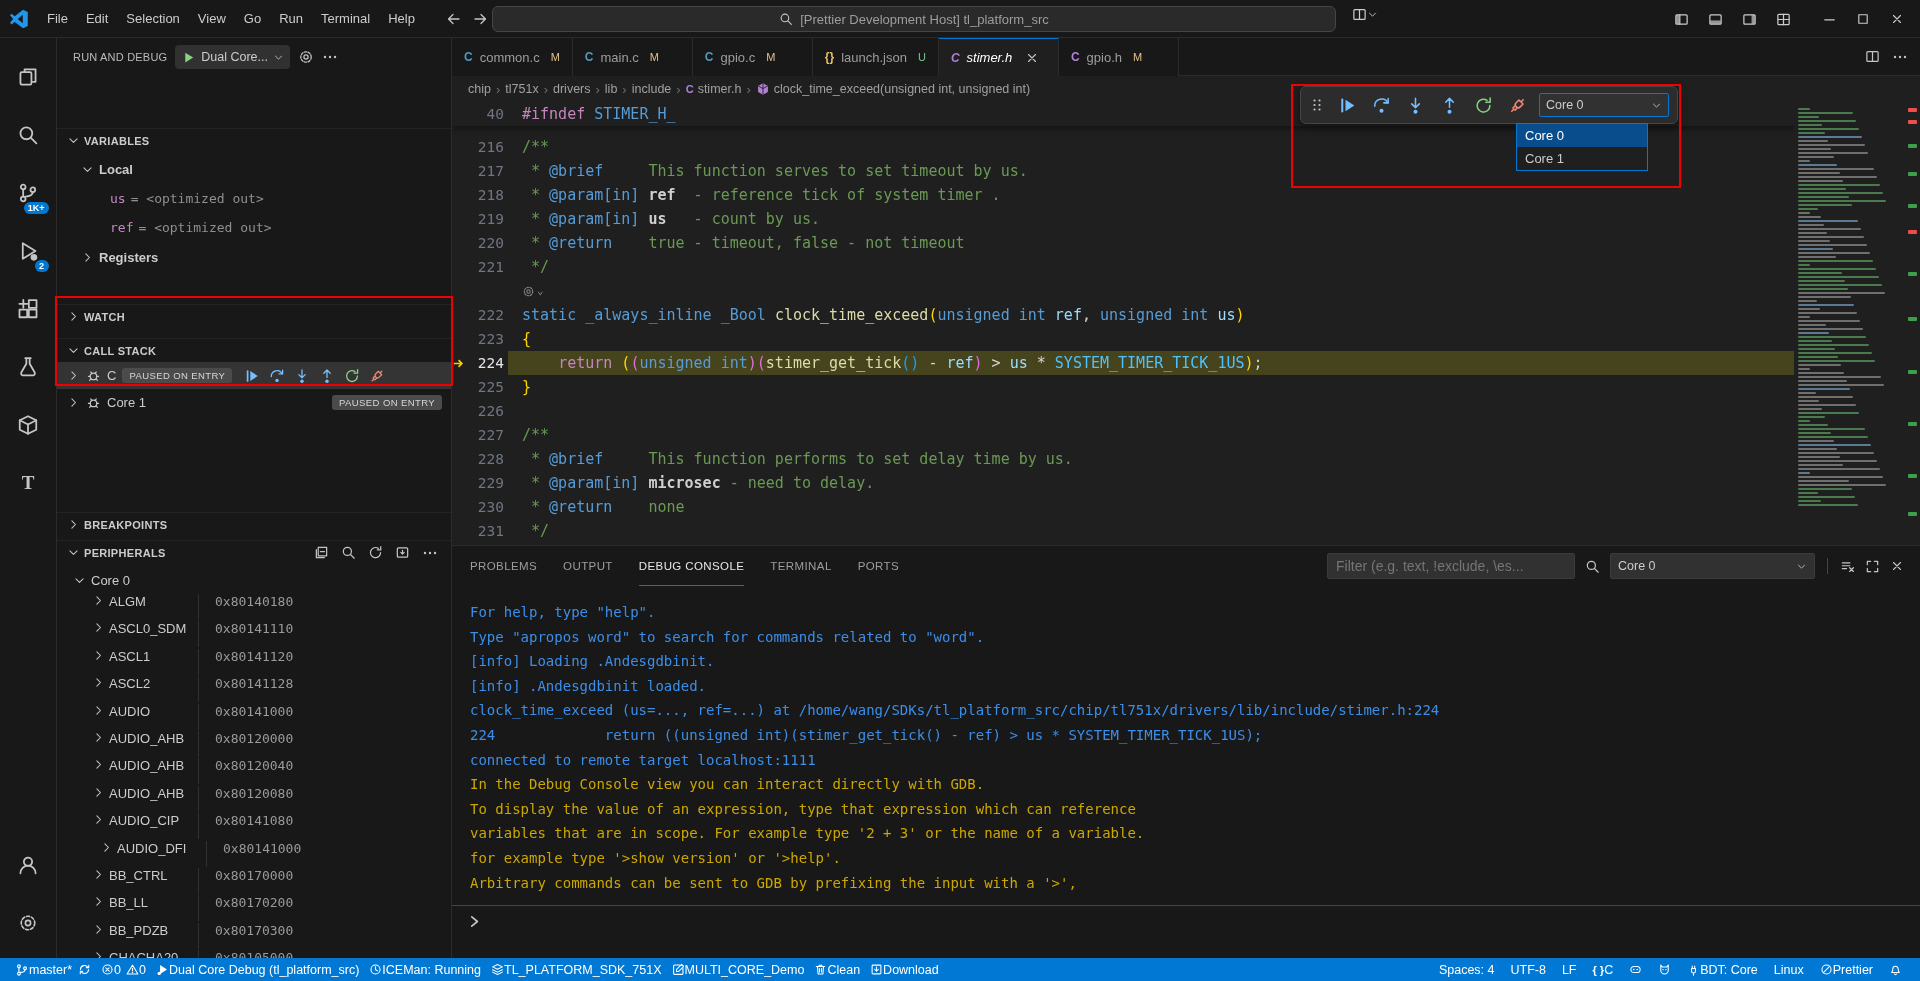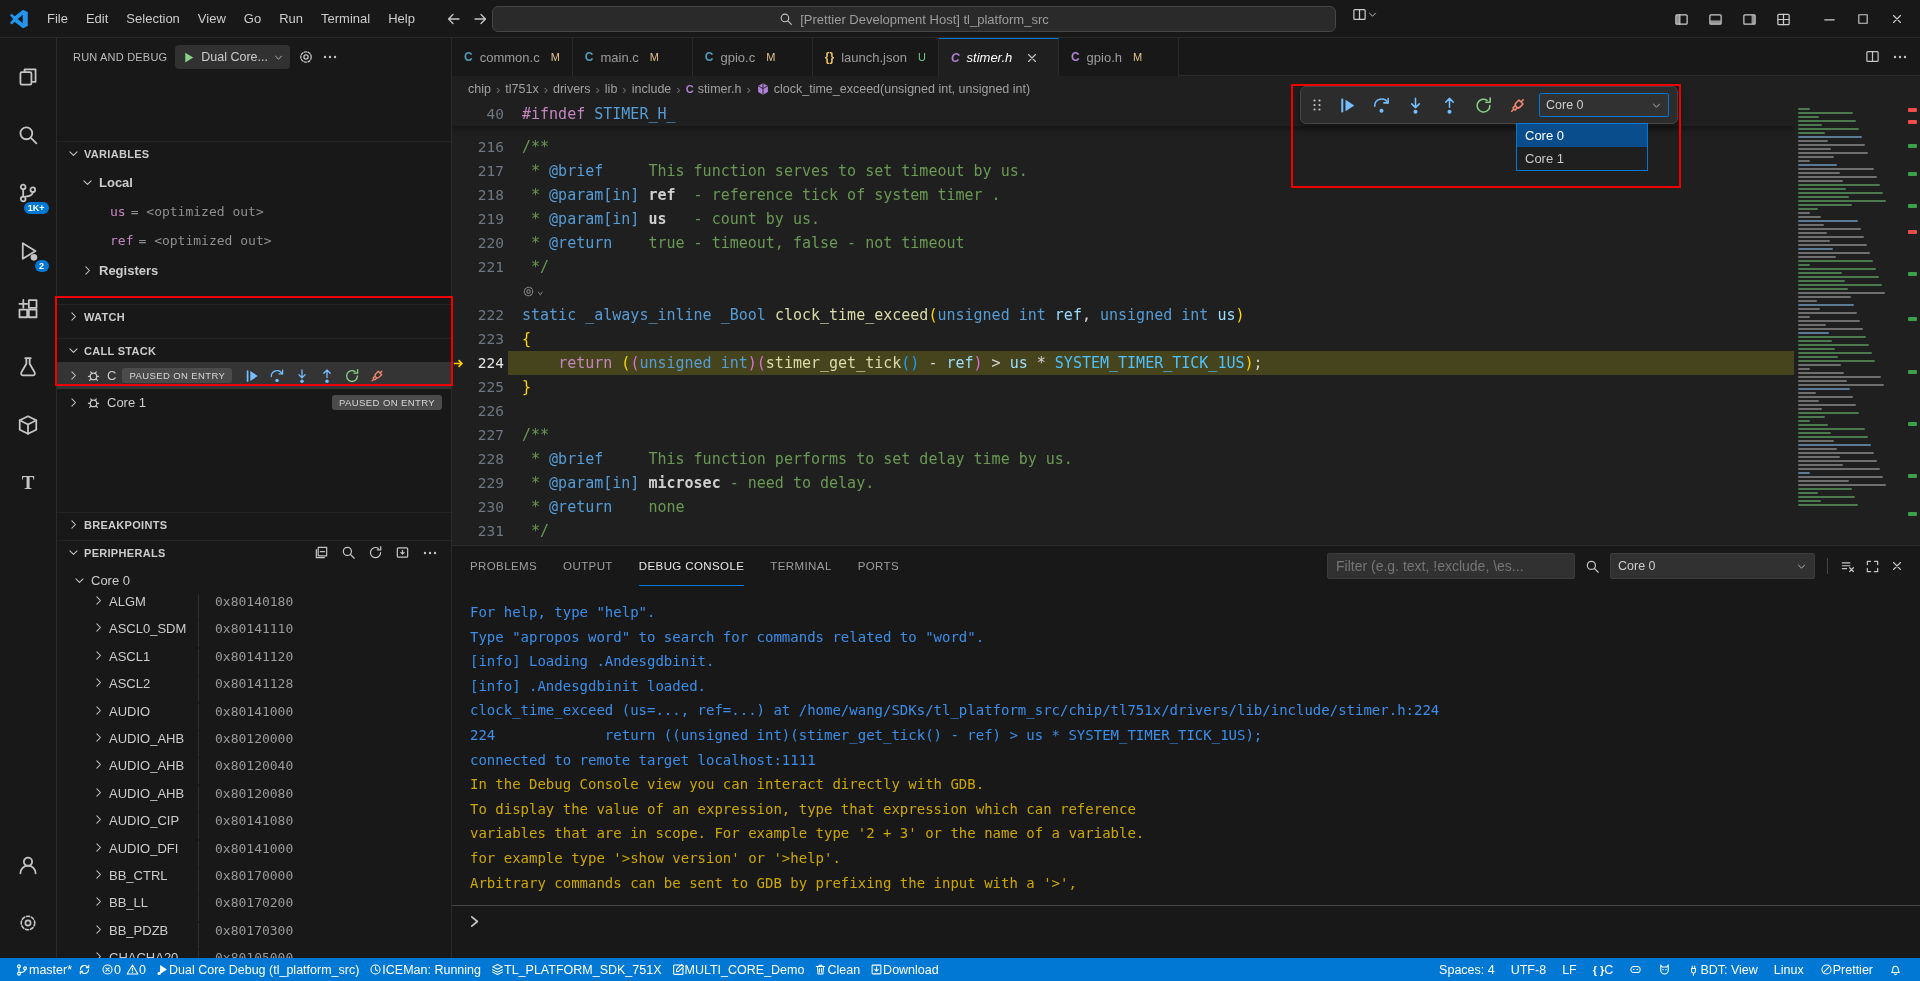--- a/index.html
+++ b/index.html
@@ -308,21 +308,21 @@
       </span>
     <span class="ic">
         <svg width="16" height="16" viewBox="0 0 16 16" fill="none" stroke="currentColor" stroke-width="1.3" stroke-linecap="round" stroke-linejoin="round">
           <circle cx="3" cy="8" r="1.2" fill="currentColor" stroke="none"></circle>
           <circle cx="8" cy="8" r="1.2" fill="currentColor" stroke="none"></circle>
           <circle cx="13" cy="8" r="1.2" fill="currentColor" stroke="none"></circle>
         </svg>
       </span>
   </div>
   <div id="sb-body" style="position: relative; height: 880px;">
-      <div class="sect" style="top: 65px;">
+      <div class="sect" style="top: 52px;">
         <div class="sect-head">
           <span class="ic">
             <svg width="13" height="13" viewBox="0 0 16 16" fill="none" stroke="currentColor" stroke-width="1.3" stroke-linecap="round" stroke-linejoin="round">
               <path d="M3.6 6L8 10.4 12.4 6"></path>
             </svg>
           </span>
           <span>VARIABLES</span>
         </div>
         <div class="tree-row" style="padding-left: 24px; margin-top: 6px;">
           <span class="ic">
@@ -583,21 +583,21 @@
       <div class="periph-row" style="top: 737.2px; left: 0px; width: 395px;">
         <span class="ic" style="margin-left: 35px;">
           <svg width="13" height="13" viewBox="0 0 16 16" fill="none" stroke="currentColor" stroke-width="1.3" stroke-linecap="round" stroke-linejoin="round">
             <path d="M6 3.6L10.4 8 6 12.4"></path>
           </svg>
         </span>
         <span class="periph-name" style="margin-left: 4px;">AUDIO_CIP</span>
         <span class="periph-divider"></span>
         <span class="periph-addr">0x80141080</span>
       </div>
-      <div class="periph-row" style="top: 764.6px; left: 0px; width: 395px;">
+      <div class="periph-row" style="top: 764.6px; left: 8px; width: 395px;">
         <span class="ic" style="margin-left: 35px;">
           <svg width="13" height="13" viewBox="0 0 16 16" fill="none" stroke="currentColor" stroke-width="1.3" stroke-linecap="round" stroke-linejoin="round">
             <path d="M6 3.6L10.4 8 6 12.4"></path>
           </svg>
         </span>
         <span class="periph-name" style="margin-left: 4px;">AUDIO_DFI</span>
         <span class="periph-divider"></span>
         <span class="periph-addr">0x80141000</span>
       </div>
       <div class="periph-row" style="top: 792px; left: 0px; width: 395px;">
@@ -1192,21 +1192,21 @@
             <circle cx="9.8" cy="8.2" r=".8" fill="currentColor" stroke="none"></circle>
           </svg>
         </span>
       </div>
       <div class="sb-item" style="padding: 0px 8px;">
         <span class="ic">
           <svg width="13" height="13" viewBox="0 0 16 16" fill="none" stroke="currentColor" stroke-width="1.3" stroke-linecap="round" stroke-linejoin="round">
             <path d="M8 15v-2.6M5.6 6.8h4.8v3.2a2.4 2.4 0 0 1-4.8 0zM6.5 6.8V3.6M9.5 6.8V3.6"></path>
           </svg>
         </span>
-        <span>BDT: View</span>
+        <span>BDT: Core</span>
       </div>
       <div class="sb-item" style="padding: 0px 8px;">
         <span>Linux</span>
       </div>
       <div class="sb-item" style="padding: 0px 8px;">
         <span class="ic">
           <svg width="13" height="13" viewBox="0 0 16 16" fill="none" stroke="currentColor" stroke-width="1.3" stroke-linecap="round" stroke-linejoin="round">
             <circle cx="8" cy="8" r="5.6"></circle>
             <path d="M4.2 11.8L11.8 4.2"></path>
           </svg>

